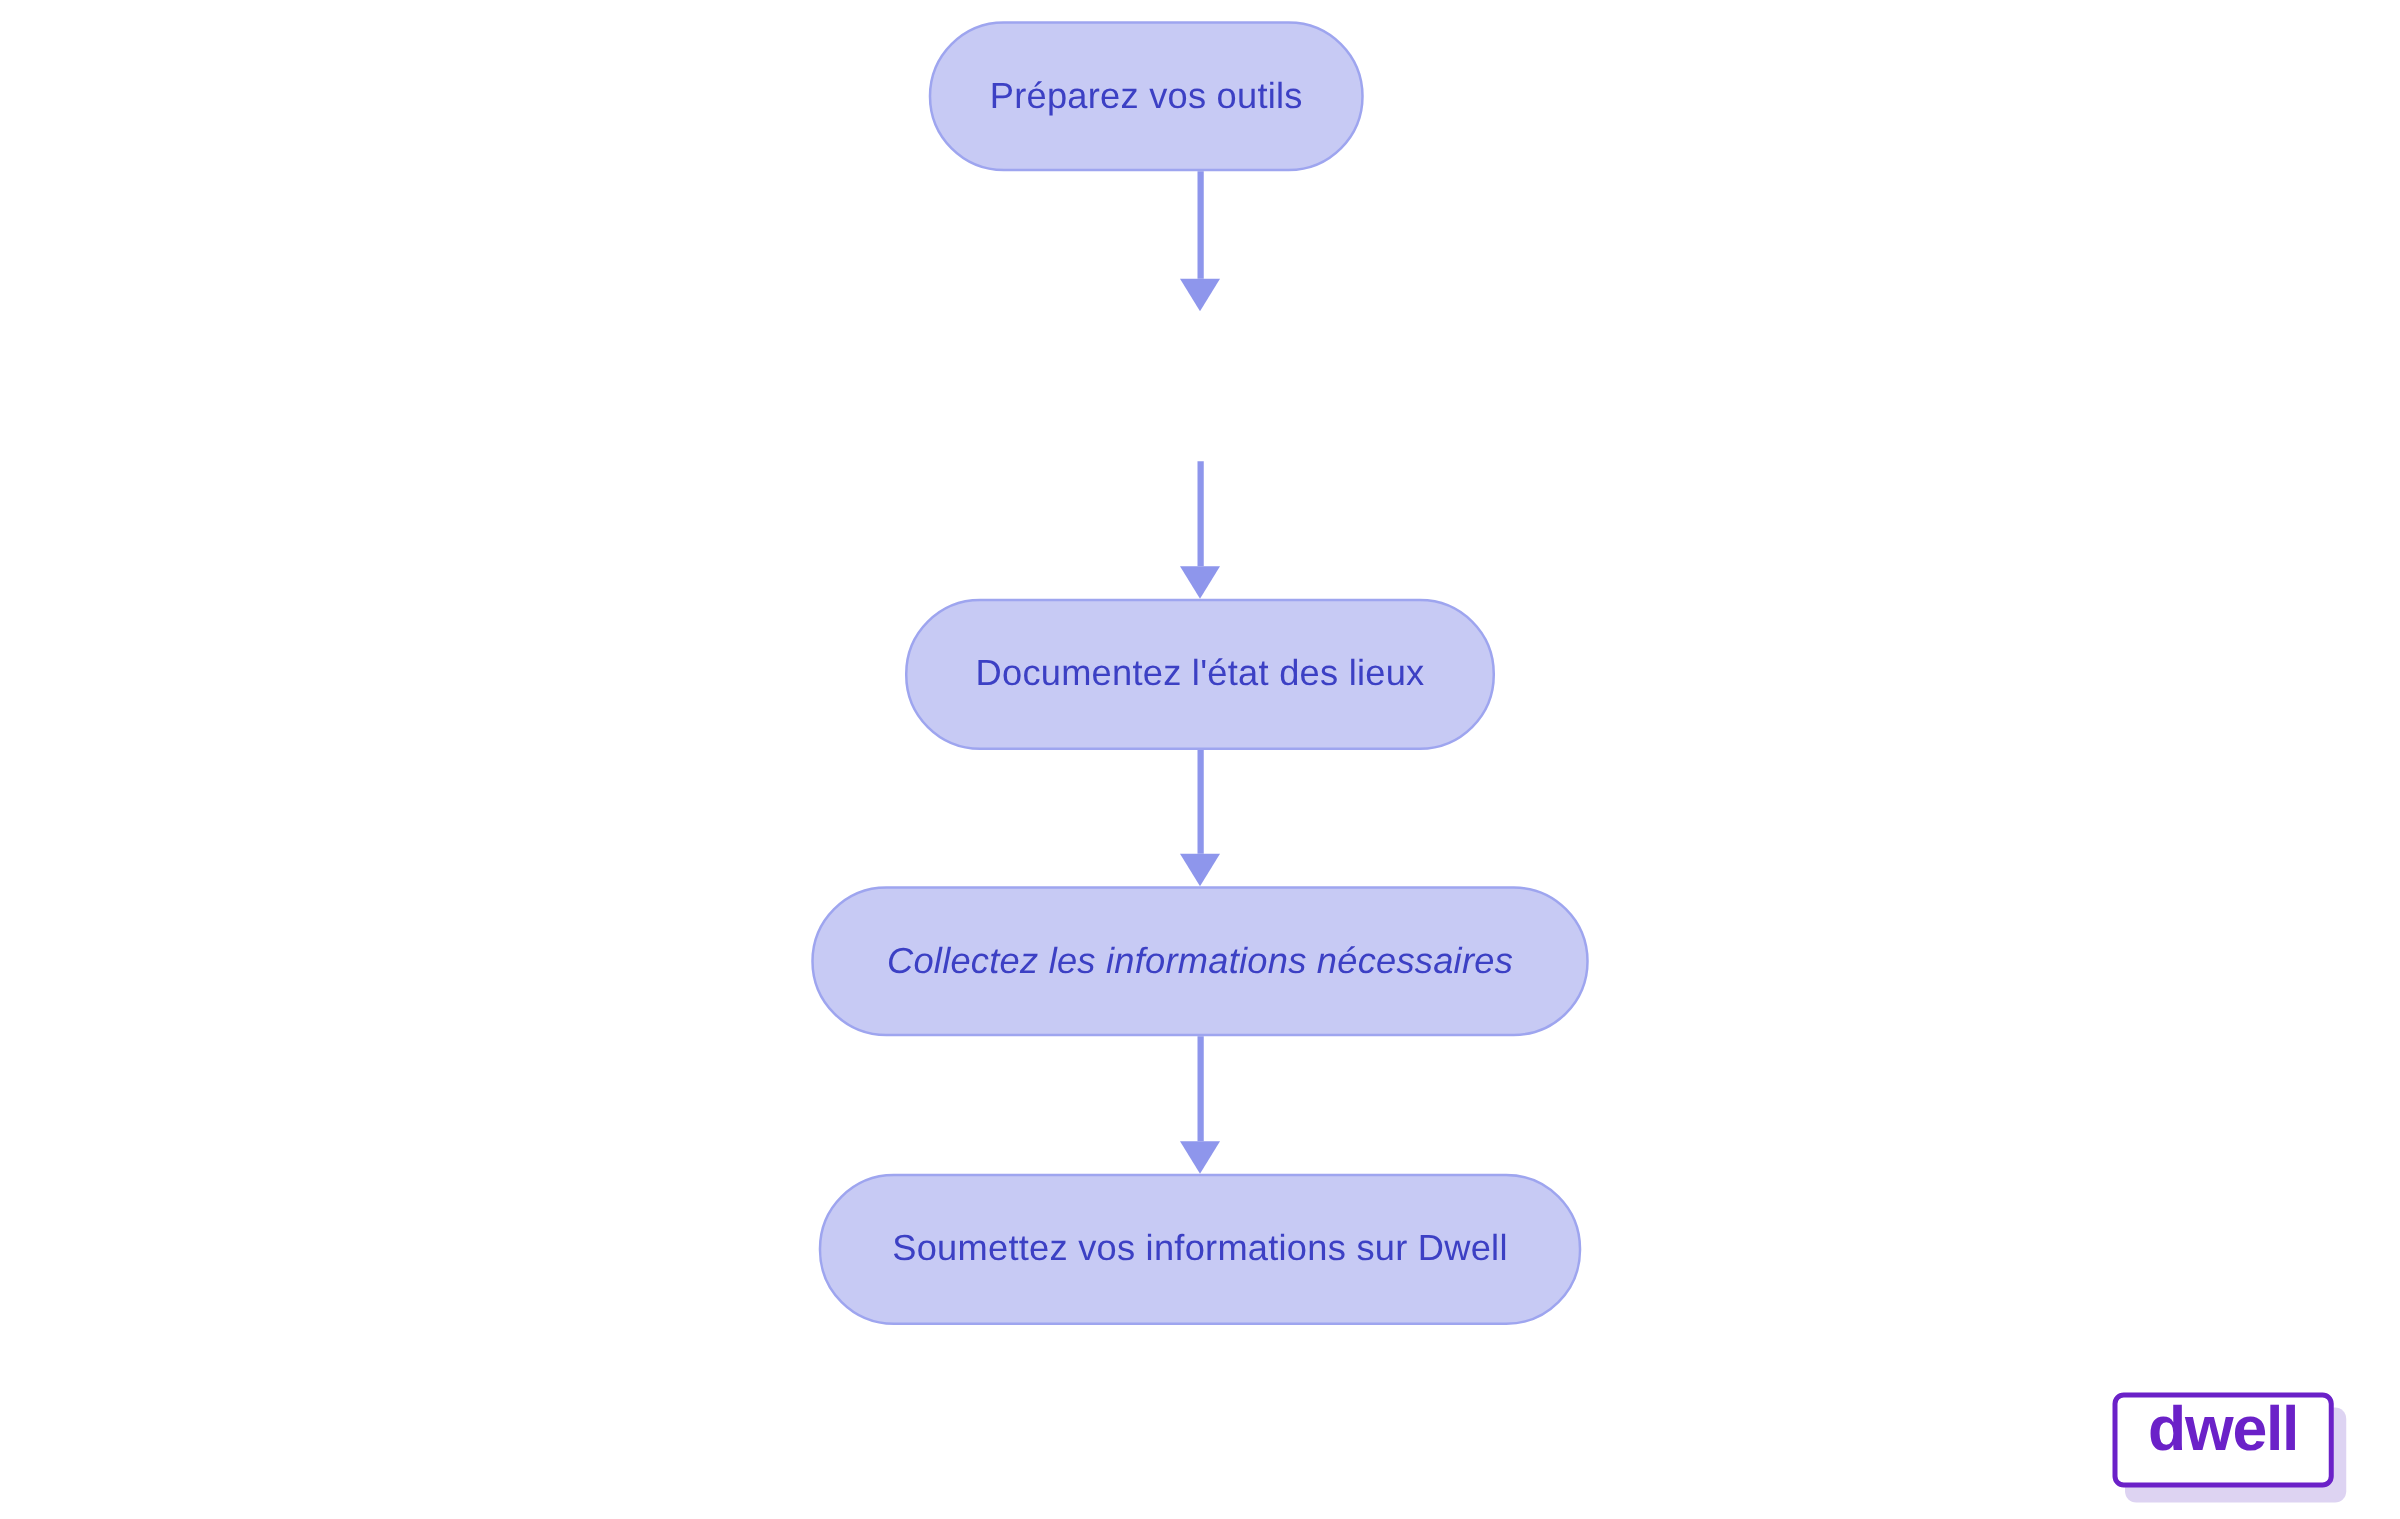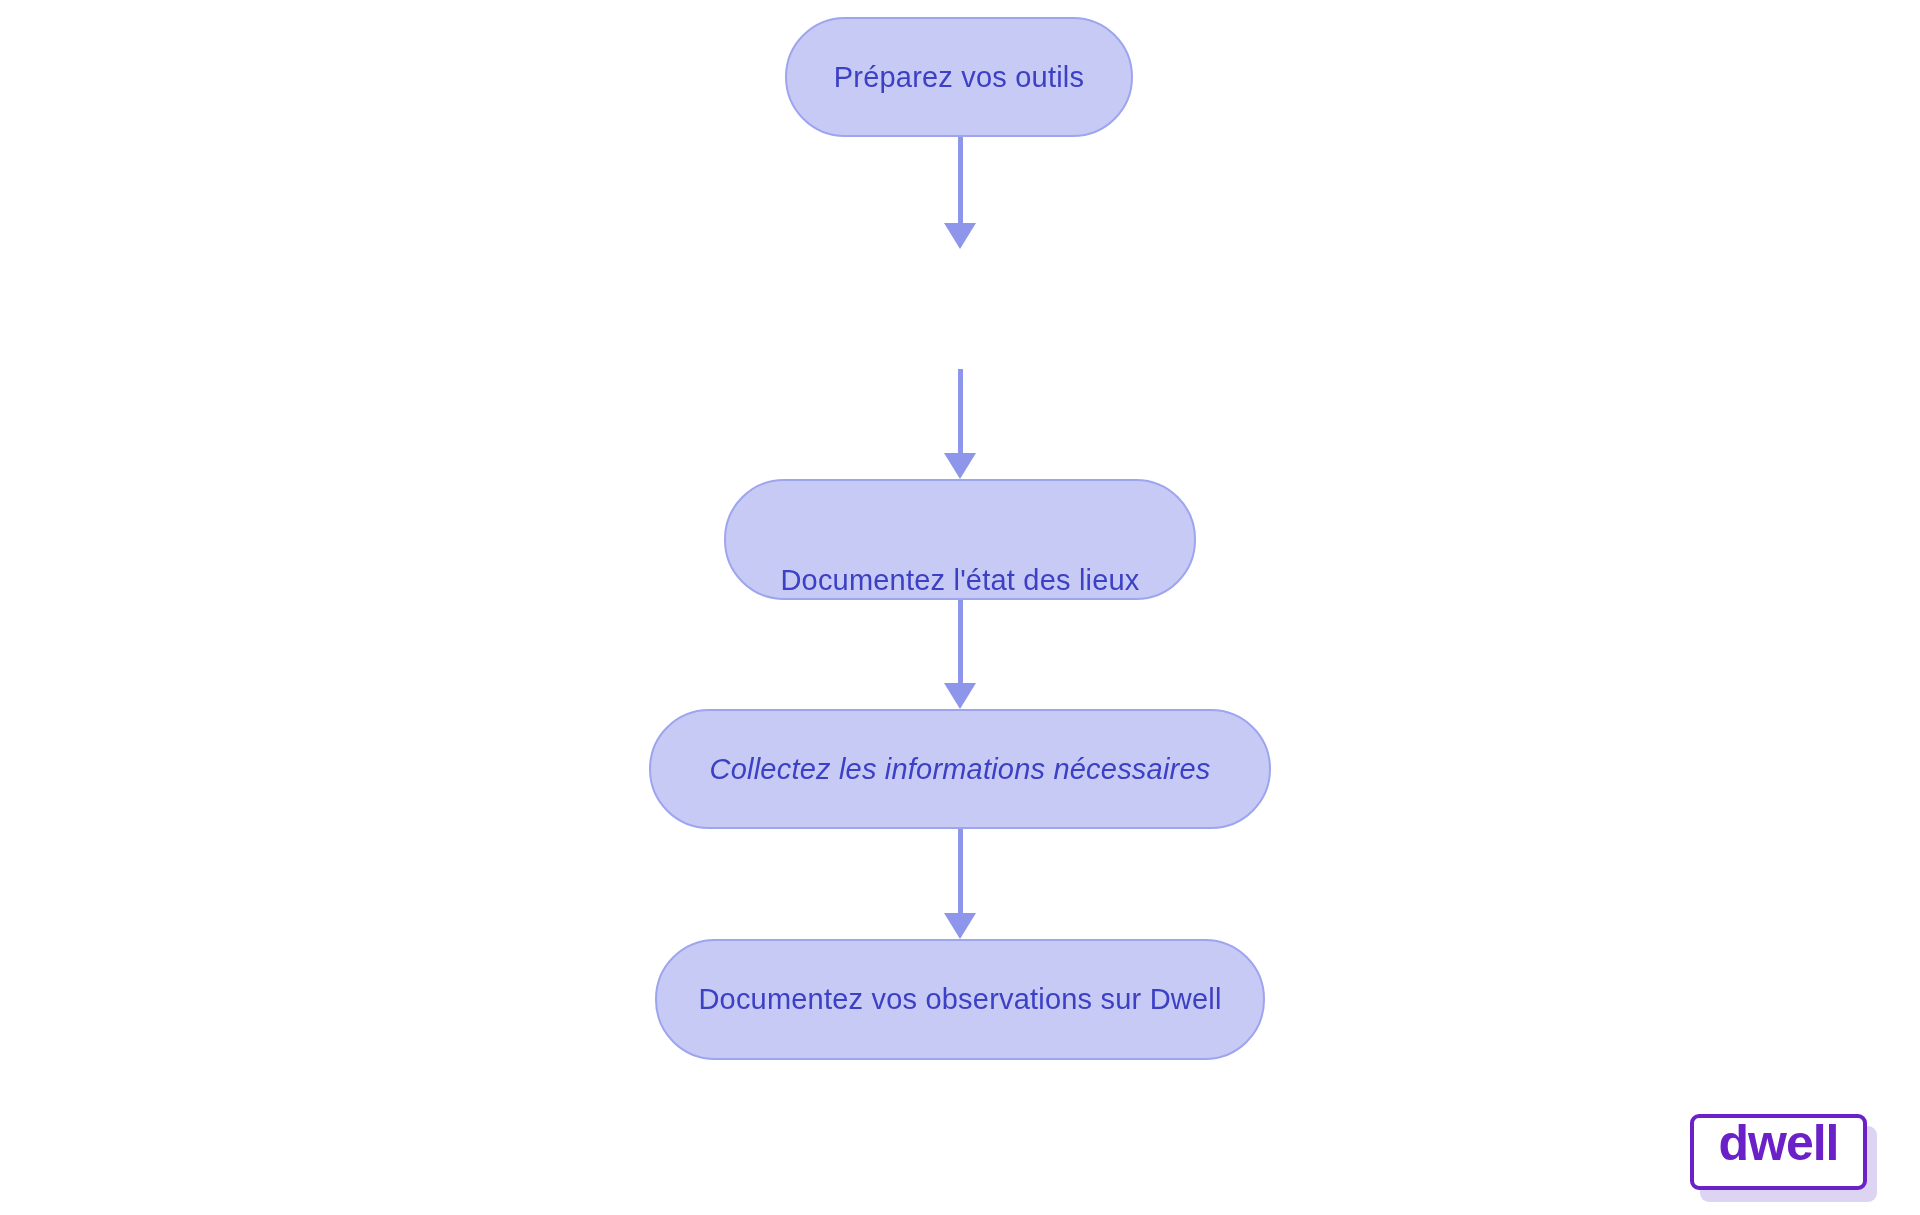--- a/index.html
+++ b/index.html
@@ -31,23 +31,23 @@
     justify-content: center;
     text-align: center;
   }
   .node .label {
     color: var(--node-text);
     font-size: 29px;
     line-height: 1.2;
     letter-spacing: 0.2px;
     white-space: nowrap;
   }
-  .n1 { left: 785px; top: 17px;  width: 348px; height: 120px; }
+  .n1 { left: 743px; top: 17px;  width: 348px; height: 120px; }
   .n2 { left: 826px; top: 249px; width: 268px; height: 120px; }
-  .n3 { left: 724px; top: 479px; width: 472px; height: 121px; align-items: flex-end; }
+  .n3 { left: 724px; top: 479px; width: 472px; height: 121px; }
   .n4 { left: 649px; top: 709px; width: 622px; height: 120px; font-style: italic; }
   .n5 { left: 655px; top: 939px; width: 610px; height: 121px; }
 
   .arrow {
     position: absolute;
     left: 944px;
     width: 32px;
     display: flex;
     flex-direction: column;
     align-items: center;
@@ -124,20 +124,20 @@
   <div class="node n4">
     <span class="label">Collectez les informations nécessaires</span>
   </div>
 
   <div class="arrow a4">
     <div class="line"></div>
     <div class="head"></div>
   </div>
 
   <div class="node n5">
-    <span class="label">Documentez vos observations sur Dwell</span>
+    <span class="label">Soumettez vos informations sur Dwell</span>
   </div>
 
   <div class="logo">
     <span class="logo-text">dwell</span>
   </div>
 
 </div>
 
 </body></html>

